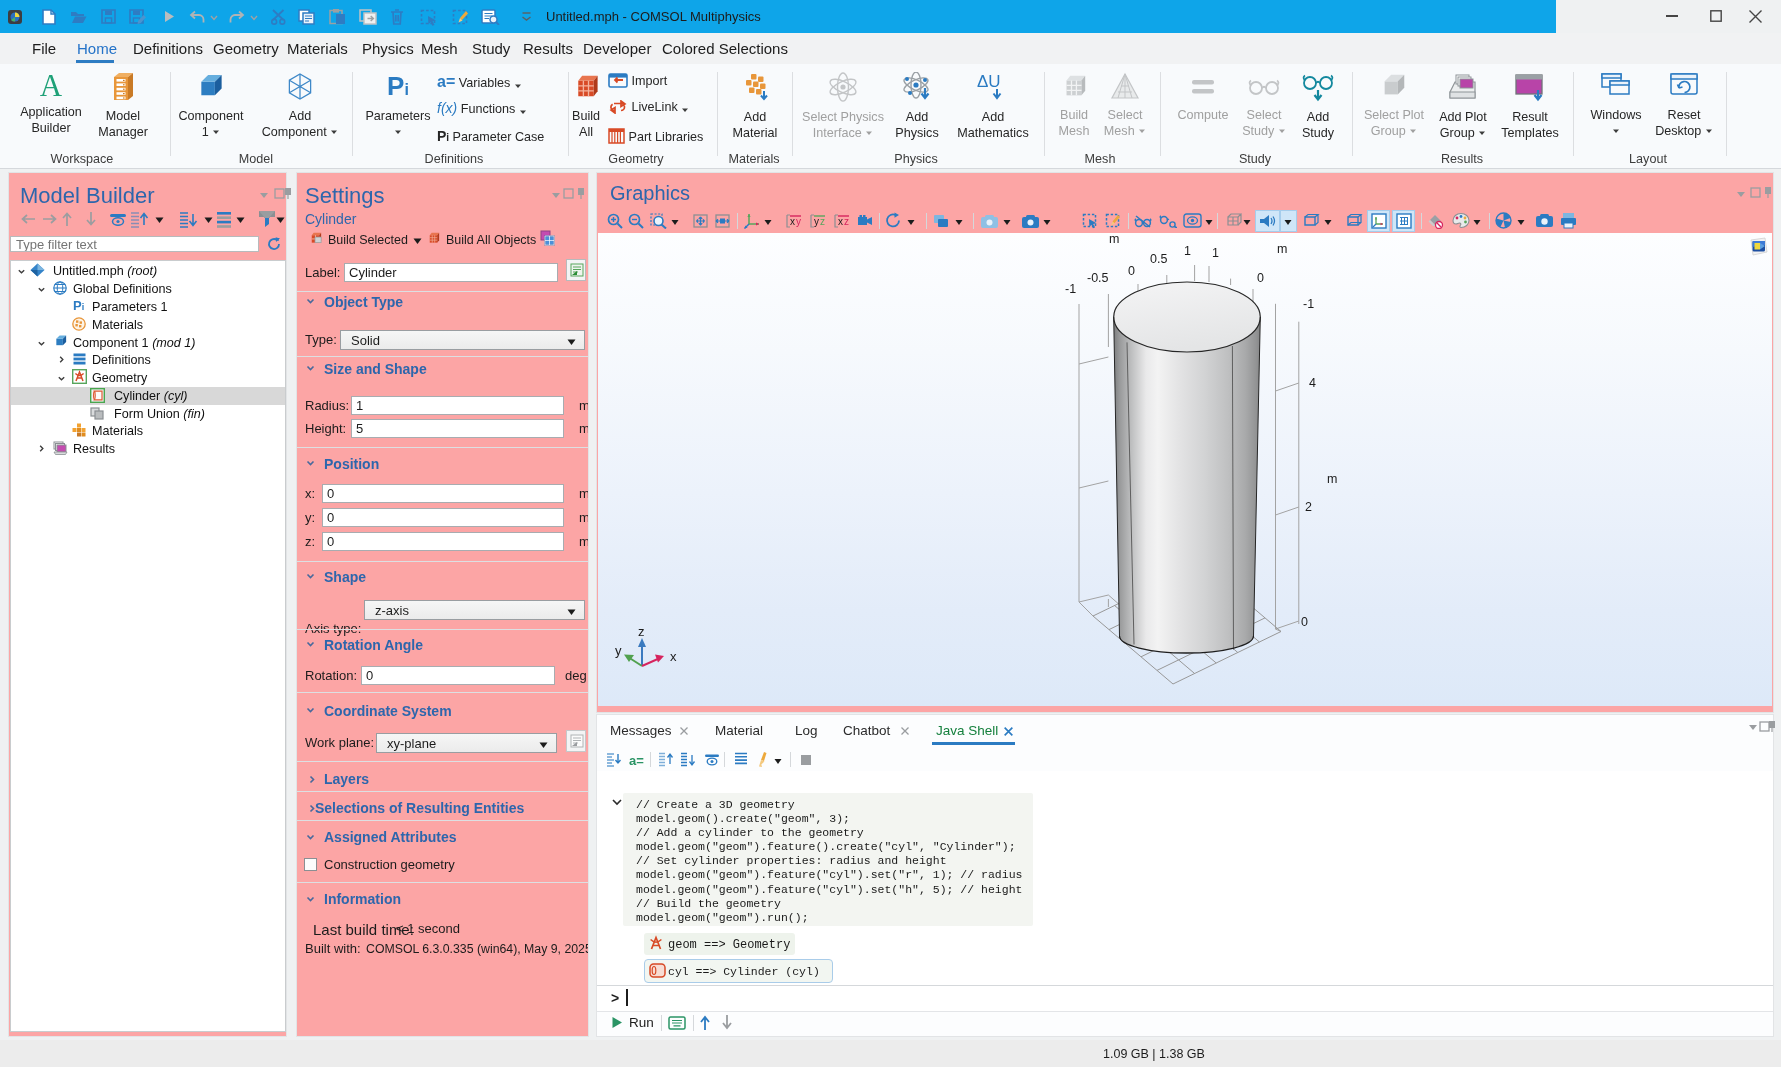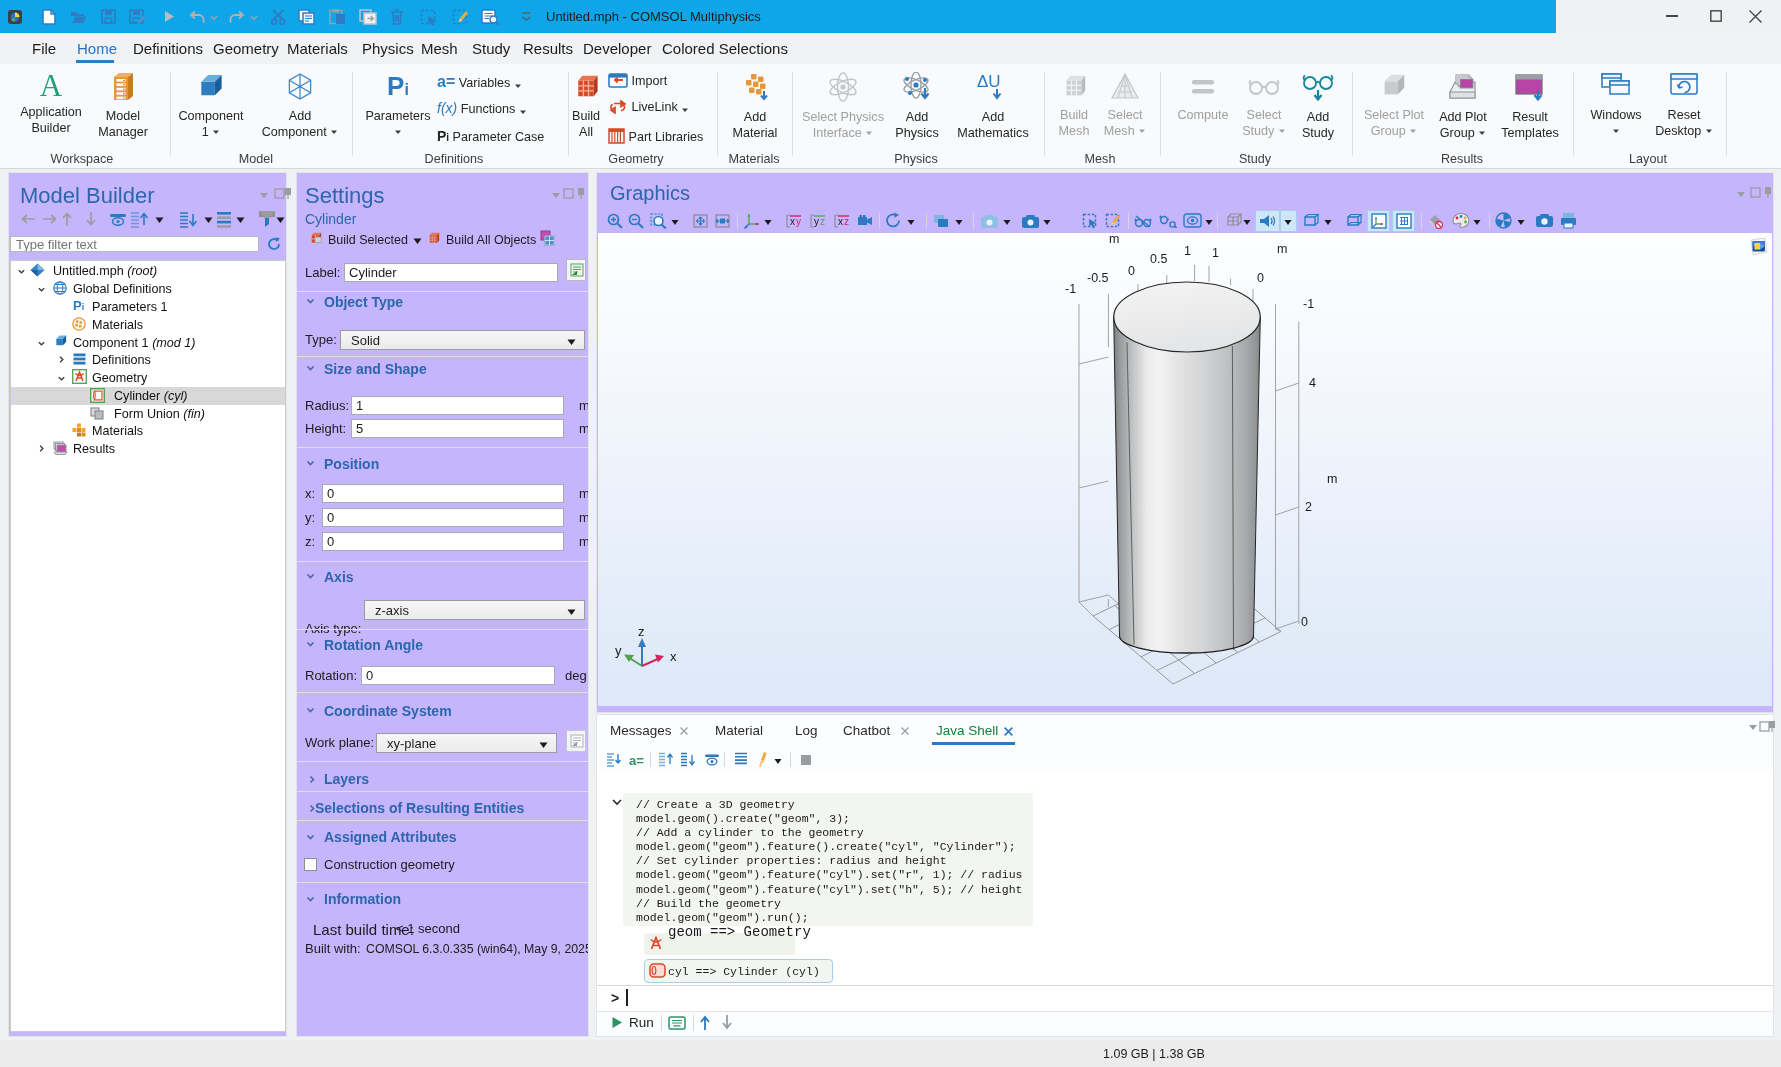--- a/index.html
+++ b/index.html
@@ -12,21 +12,21 @@
 #ribbon { position:absolute; left:0; top:64px; width:1781px; height:105px; background:#f8fafc; border-bottom:1px solid #d5d8dc; }
 .rbtn { position:absolute; top:8px; text-align:center; font-size:12.6px; color:#262626; }
 .rbtn svg { display:inline-block; }
 .rlab { line-height:16.2px; margin-top:4px; }
 .gray, .gray .rlab { color:#a0a0a0; }
 .rsep { position:absolute; top:8px; height:84px; width:1px; background:#dcdee1; }
 .glabel { position:absolute; top:88px; font-size:12.6px; color:#3c3c3c; }
 .rrow { position:absolute; font-size:12.6px; color:#262626; white-space:nowrap; }
 .rrow svg { vertical-align:-3px; }
 #workspace { position:absolute; left:0; top:169px; width:1781px; height:871px; background:#eff1f2; }
-.panel { position:absolute; background:#c4b5fd; }
+.panel { position:absolute; background:#fca5a5; }
 #mb { left:8px; top:172px; width:279px; height:865px; border:1px solid #e2e4e6; }
 #st { left:296px; top:172px; width:293px; height:865px; border:1px solid #e2e4e6; overflow:hidden; }
 #gfx { left:596px; top:172px; width:1178px; height:541px; border:1px solid #e2e4e6; }
 #shell { left:596px; top:714px; width:1178px; height:323px; border:1px solid #e2e4e6; background:#fcfdfe; }
 #statusbar { position:absolute; left:0; top:1040px; width:1781px; height:27px; background:#ececec; }
 .ptitle { font-size:22px; color:#2d66ac; font-weight:400; }
 .sechead { position:absolute; font-size:14px; font-weight:bold; color:#2d66ac; }
 .sinput { position:absolute; height:19px; border:1px solid #a8acb0; background:#fff; font-size:13px; color:#1c1c1c; padding:0 4px; font-family:"Liberation Sans",sans-serif; }
 .sdrop { position:absolute; height:20px; border:1px solid #999da1; background:linear-gradient(#f6f6f6,#ebebeb); font-size:13px; color:#1c1c1c; }
 .sdrop .dtxt { position:absolute; left:10px; top:2px; }
@@ -635,21 +635,21 @@
 <span class="abs" style="left:8px;top:337px;font-size:13px;color:#1c1c1c">y:</span>
 <div class="sinput" style="left:25px;top:335px;width:242px;line-height:17px">0</div>
 <span class="unit" style="left:282px;top:337px">m</span>
 <span class="abs" style="left:8px;top:361px;font-size:13px;color:#1c1c1c">z:</span>
 <div class="sinput" style="left:25px;top:359px;width:242px;line-height:17px">0</div>
 <span class="unit" style="left:282px;top:361px">m</span>
 <div class="ssep" style="top:388px"></div>
 <svg class="abs" style="left:8px;top:398px" width="11" height="10" viewBox="0 0 10 10">
       <path d="M2 3.5 L5 6.5 L8 3.5" fill="none" stroke="#47699c" stroke-width="1.6"></path>
     </svg>
-<div class="sechead" style="left:27px;top:396px">Axis</div>
+<div class="sechead" style="left:27px;top:396px">Shape</div>
 <span class="abs" style="left:8px;top:448px;font-size:13px;color:#1c1c1c">Axis type:</span>
 <div class="sdrop" style="left:67px;top:427px;width:221px">
       <span class="dtxt">z-axis</span>
       <svg class="abs" style="right:8px;top:7px" width="9" height="8" viewBox="0 0 9 8">
         <path d="M0.5 1.5 L8.5 1.5 L4.5 7 Z" fill="#1c1c1c"></path>
       </svg>
     </div>
 <div class="ssep" style="top:456px"></div>
 <svg class="abs" style="left:8px;top:466px" width="11" height="10" viewBox="0 0 10 10">
       <path d="M2 3.5 L5 6.5 L8 3.5" fill="none" stroke="#47699c" stroke-width="1.6"></path>
@@ -1086,21 +1086,21 @@
 // Set cylinder properties: radius and height
 model.geom("geom").feature("cyl").set("r", 1); // radius
 model.geom("geom").feature("cyl").set("h", 5); // height
 // Build the geometry
 model.geom("geom").run();</div>
 <div class="abs" style="left:47px;top:218px;width:151px;height:22px;background:#eef3ec;border-radius:3px"></div>
 <svg class="abs" style="left:51px;top:220px" width="16" height="17" viewBox="0 0 16 17">
       <path d="M3.5 14 L8 2.5 L12.5 14 M5 10.5 L11 10.5" fill="none" stroke="#d84a26" stroke-width="1.7"></path>
       <path d="M2.6 4.5 Q8 9.8 13.4 4.5" fill="none" stroke="#d84a26" stroke-width="1.4"></path>
     </svg>
-<span class="abs mono" style="left:71px;top:209px;font-size:14px;color:#1a1a1a">geom ==&gt; Geometry</span>
+<span class="abs mono" style="left:71px;top:223px;font-size:12px;color:#1a1a1a">geom ==&gt; Geometry</span>
 <div class="abs" style="left:47px;top:244px;width:189px;height:24px;background:#f2f6f1;border:1px solid #a9cce9;border-radius:4px"></div>
 <svg class="abs" style="left:52px;top:248px" width="17" height="15" viewBox="0 0 17 15">
       <rect x="1" y="1" width="15" height="13" rx="3.5" fill="#f7ddd4" stroke="#d84a26" stroke-width="1.5"></rect>
       <ellipse cx="5" cy="7.5" rx="1.8" ry="4" fill="#f7ddd4" stroke="#d84a26" stroke-width="1.2"></ellipse>
     </svg>
 <span class="abs mono" style="left:71px;top:250px;font-size:11.5px;color:#1a1a1a">cyl ==&gt; Cylinder (cyl)</span>
 <div class="abs" style="left:0px;top:270px;width:1176px;height:1px;background:#d5d8db"></div>
 <div class="abs" style="left:0px;top:271px;width:1176px;height:25px;background:#fff"></div>
 <span class="abs" style="left:14px;top:275px;font-size:14px;color:#1c1c1c;font-weight:bold">&gt;</span>
 <div class="abs" style="left:29px;top:274px;width:1.5px;height:17px;background:#1c1c1c"></div>

